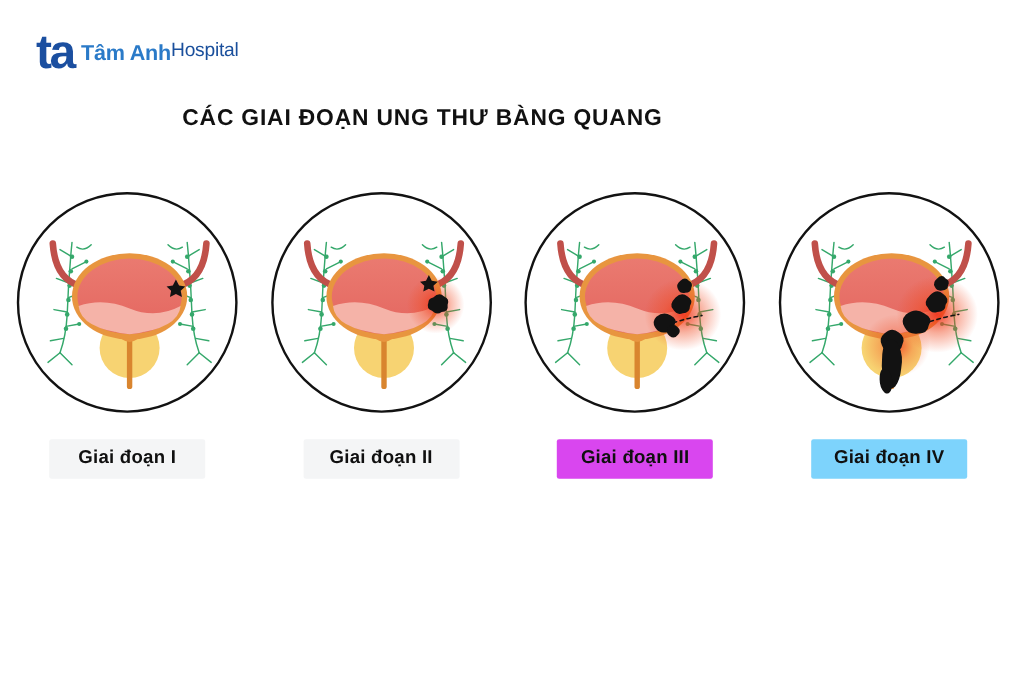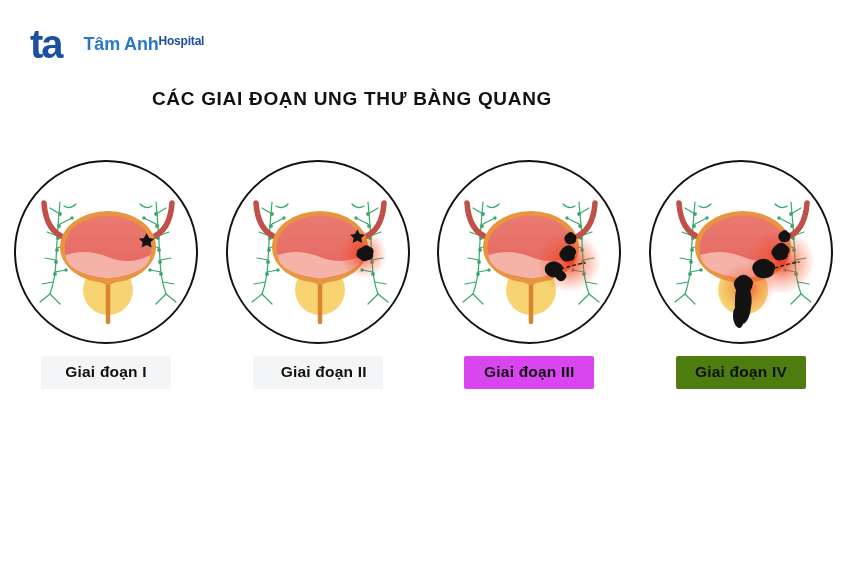--- a/index.html
+++ b/index.html
@@ -17,40 +17,40 @@
     color: #1a1a1a;
   }
 
   
   .logo {
     position: absolute;
     left: 30px;
     top: 26px;
     display: flex;
     align-items: center;
-    gap: 22px;
+    gap: 6px;
   }
   .logo-mark {
     font-size: 40px;
     font-weight: 700;
     line-height: 0.92;
     letter-spacing: -2px;
   }
   .logo-words {
     display: flex;
     line-height: 1.02;
   }
   .logo-line1 {
     font-size: 18px;
     font-weight: 700;
     letter-spacing: -0.2px;
   }
   .logo-line2 {
-    font-size: 12px;
-    font-weight: 700;
+    font-size: 16px;
+    font-weight: 400;
     letter-spacing: -0.2px;
   }
 
   
   .title {
     position: absolute;
     top: 88px;
     left: 0;
     width: 704px;
     text-align: center;
@@ -69,20 +69,21 @@
     display: flex;
     justify-content: space-between;
     padding: 0 13px;
     box-sizing: border-box;
   }
   .stage {
     width: 186px;
     display: flex;
     flex-direction: column;
     align-items: center;
+    gap: 10px;
   }
   .disc {
     width: 184px;
     height: 184px;
     border: 2.2px solid #121212;
     border-radius: 50%;
     box-sizing: border-box;
     background: #ffffff;
     overflow: hidden;
     position: relative;
@@ -266,21 +267,21 @@
         <ellipse cx="92" cy="85" rx="43.5" ry="31.5" fill="url(#int2)"></ellipse>
         <path d="M49.5 93 Q70 86 92 95 Q114 104 134.5 93 Q133 112 92 116.5 Q51 112 49.5 93 Z" fill="#f5b3a8"></path>
         <path d="M80 114 Q92 126 104 114 Q100 122 92 123 Q84 122 80 114 Z" fill="#e8953f"></path>
         <ellipse cx="135" cy="92" rx="24" ry="24" fill="url(#glow2)"></ellipse>
         <g fill="#121212">
           <path d="M127 72 l2.4 -4.8 l2.4 4.8 l5 0.7 l-3.6 3.4 l0.9 4.9 l-4.7 -2.4 l-4.7 2.4 l0.9 -4.9 l-3.6 -3.4 z"></path>
           <path d="M133 86 q5 -5 9 -1 q5 2 3 7 q1 6 -5 6 q-4 3 -8 -1 q-5 -2 -3 -7 q0 -3 4 -4 z"></path>
         </g>
       </svg>
     </div>
-    <div class="stage-label" style="background: rgb(244, 245, 246); color: rgb(16, 16, 16); text-align: right;">Giai đoạn II</div>
+    <div class="stage-label" style="background: rgb(244, 245, 246); color: rgb(16, 16, 16);">Giai đoạn II</div>
   </div>
 
   <div class="stage">
     <div class="disc" style="border-color: rgb(18, 18, 18);">
       <svg viewBox="0 0 184 184" width="184" height="184" xmlns="http://www.w3.org/2000/svg">
         <defs>
           <linearGradient id="int3" x1="0" y1="0" x2="0" y2="1">
             <stop offset="0%" stop-color="#ea7a70"></stop>
             <stop offset="100%" stop-color="#e4665f"></stop>
           </linearGradient>
@@ -448,16 +449,16 @@
         <g fill="#121212">
           <path d="M130 70 q4 -4 7 0 q4 2 2 6 q0 4 -5 4 q-4 1 -6 -3 q-2 -4 2 -7 z"></path>
           <path d="M124 84 q6 -6 11 -1 q6 4 2 9 q0 6 -7 6 q-5 2 -8 -4 q-4 -4 2 -10 z"></path>
           <path d="M104 100 q8 -6 15 -1 q8 4 4 10 q-1 7 -9 7 q-8 1 -11 -5 q-4 -6 1 -11 z"></path>
           <path d="M86 116 q6 -6 12 -1 q6 4 3 10 q-1 6 -8 6 q-7 1 -9 -5 q-3 -6 2 -10 z"></path>
           <path d="M88 122 q7 -3 10 4 q4 9 2 19 q-1 10 -5 15 q-5 4 -8 -2 q-4 -9 -3 -20 q0 -11 4 -16 z"></path>
           <path d="M84 146 q5 -2 7 3 q3 7 1 13 q-2 6 -6 3 q-4 -4 -4 -11 q0 -6 2 -8 z"></path>
         </g>
       </svg>
     </div>
-    <div class="stage-label" style="background: #4d7c0f; color: rgb(16, 16, 16);">Giai đoạn IV</div>
+    <div class="stage-label" style="background: #7dd3fc; color: rgb(16, 16, 16);">Giai đoạn IV</div>
   </div>
 
 </div>
 
 </body></html>

